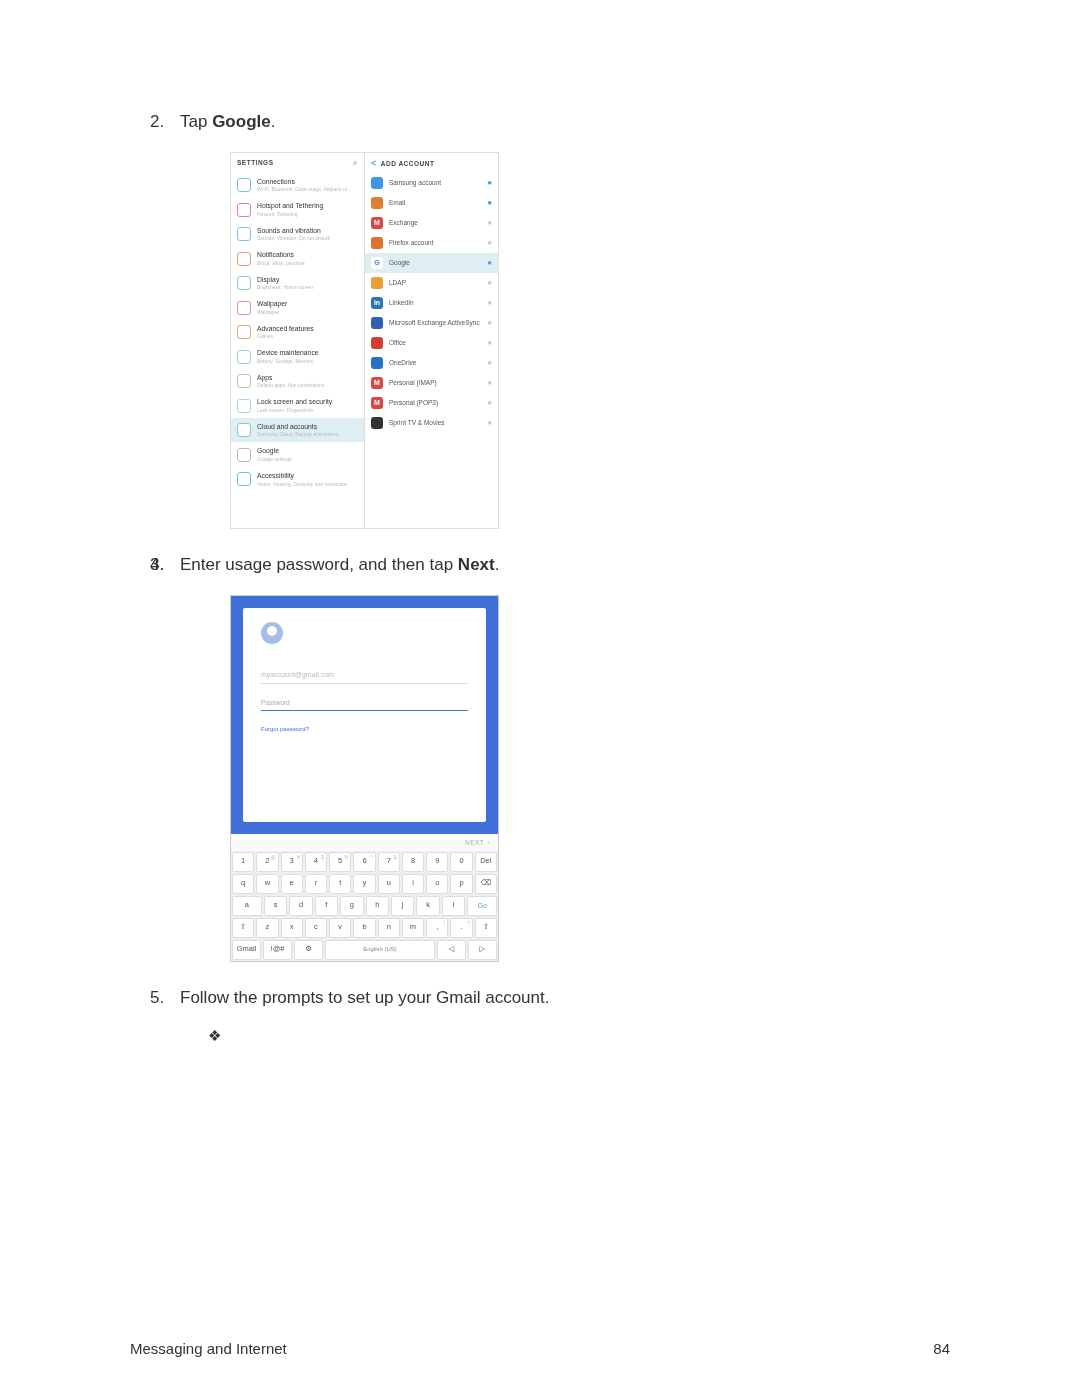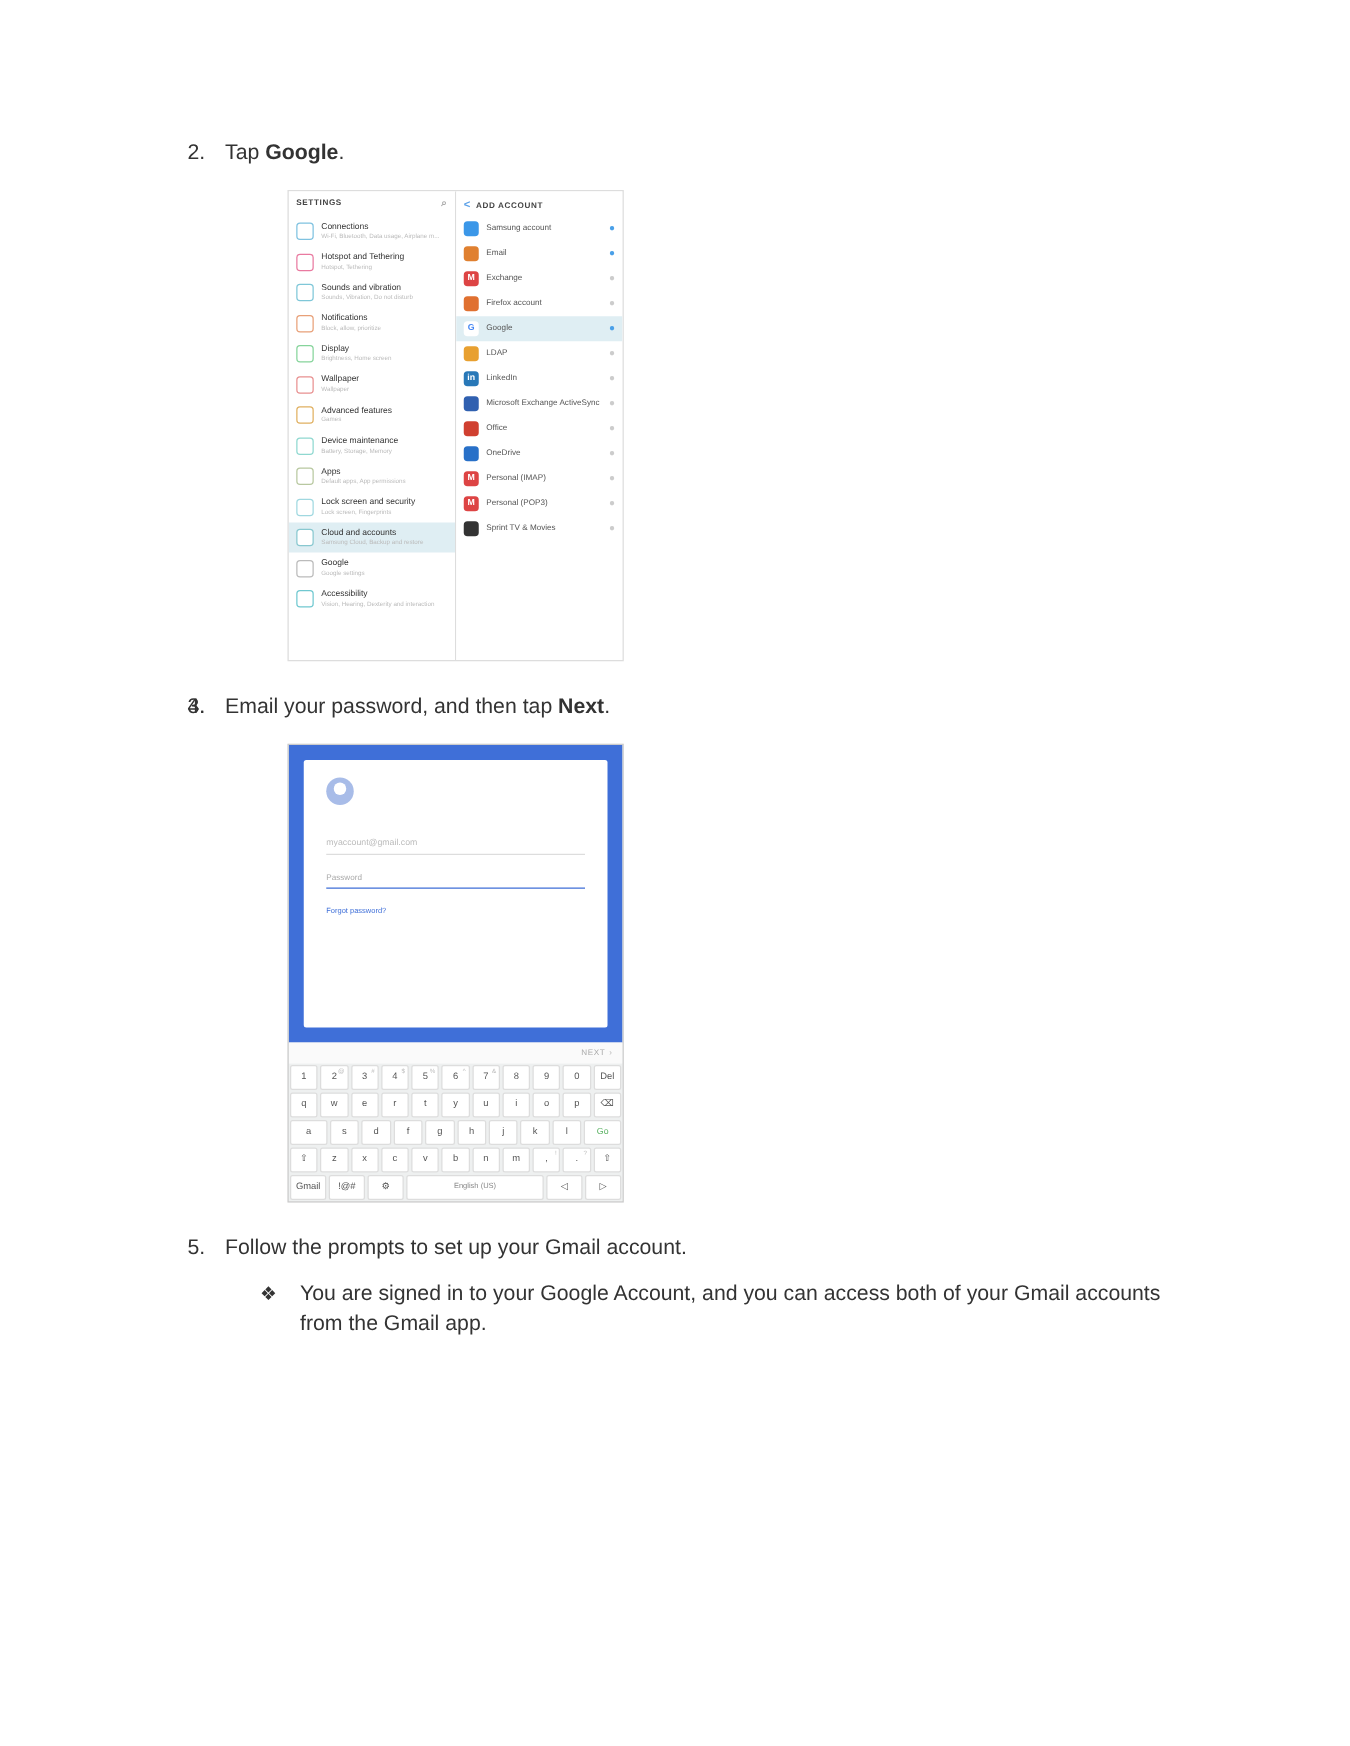--- a/index.html
+++ b/index.html
@@ -274,21 +274,21 @@
       </div>
     </li>
 
     <li>
       <span class="num">3.</span>
     </li>
 
     <li>
       <span class="num">4.</span>
       <span>
-        <span>Email your password, and then tap </span><b>Next</b><span>.</span>
+        <span>Enter usage password, and then tap </span><b>Next</b><span>.</span>
       </span>
 
       
       <div class="shot2">
         <div class="s2-top">
           <div class="s2-card">
             <div class="s2-avatar">
                 <div class="dot"></div>
               </div>
             <div class="s2-email">myaccount@gmail.com</div>
@@ -361,19 +361,22 @@
             </div>
         </div>
       </div>
     </li>
 
     <li>
       <span class="num">5.</span>
       <span>Follow the prompts to set up your Gmail account.</span>
       <div class="sub">
         <span class="bullet">❖</span>
-        <span>You are signed in to your Google Account, and you can access both of your Gmail accounts from the Gmail app.</span>
       </div>
     </li>
 
   </ol>
 
+  <div class="footer">
+    <span>Messaging and Internet</span>
+    <span>84</span>
+  </div>
 </div>
 
 </body></html>

